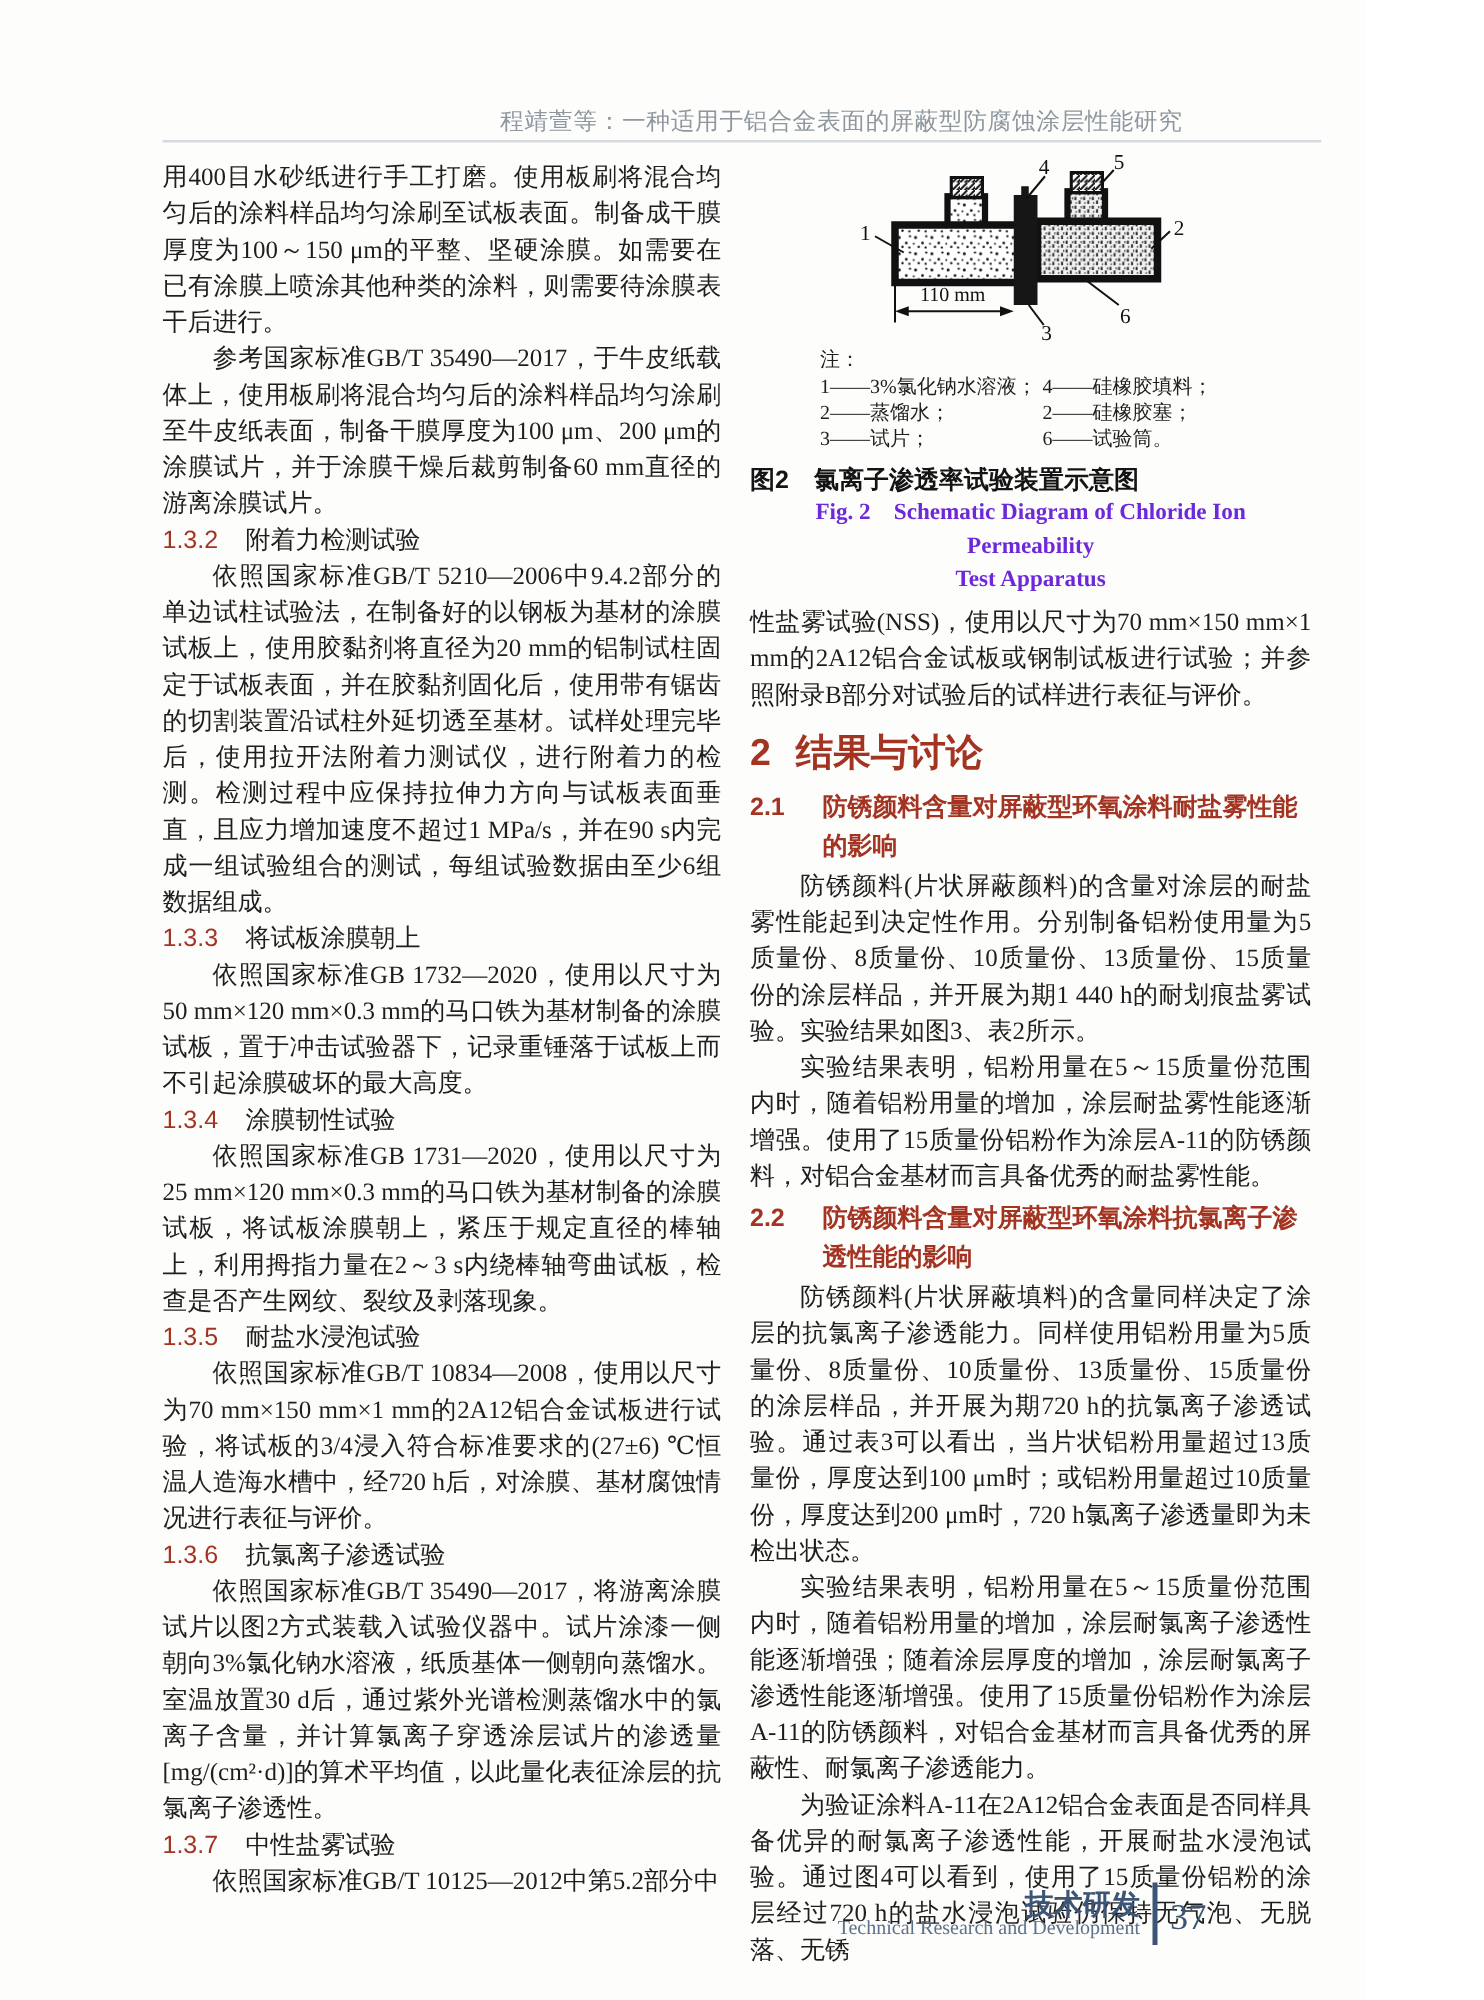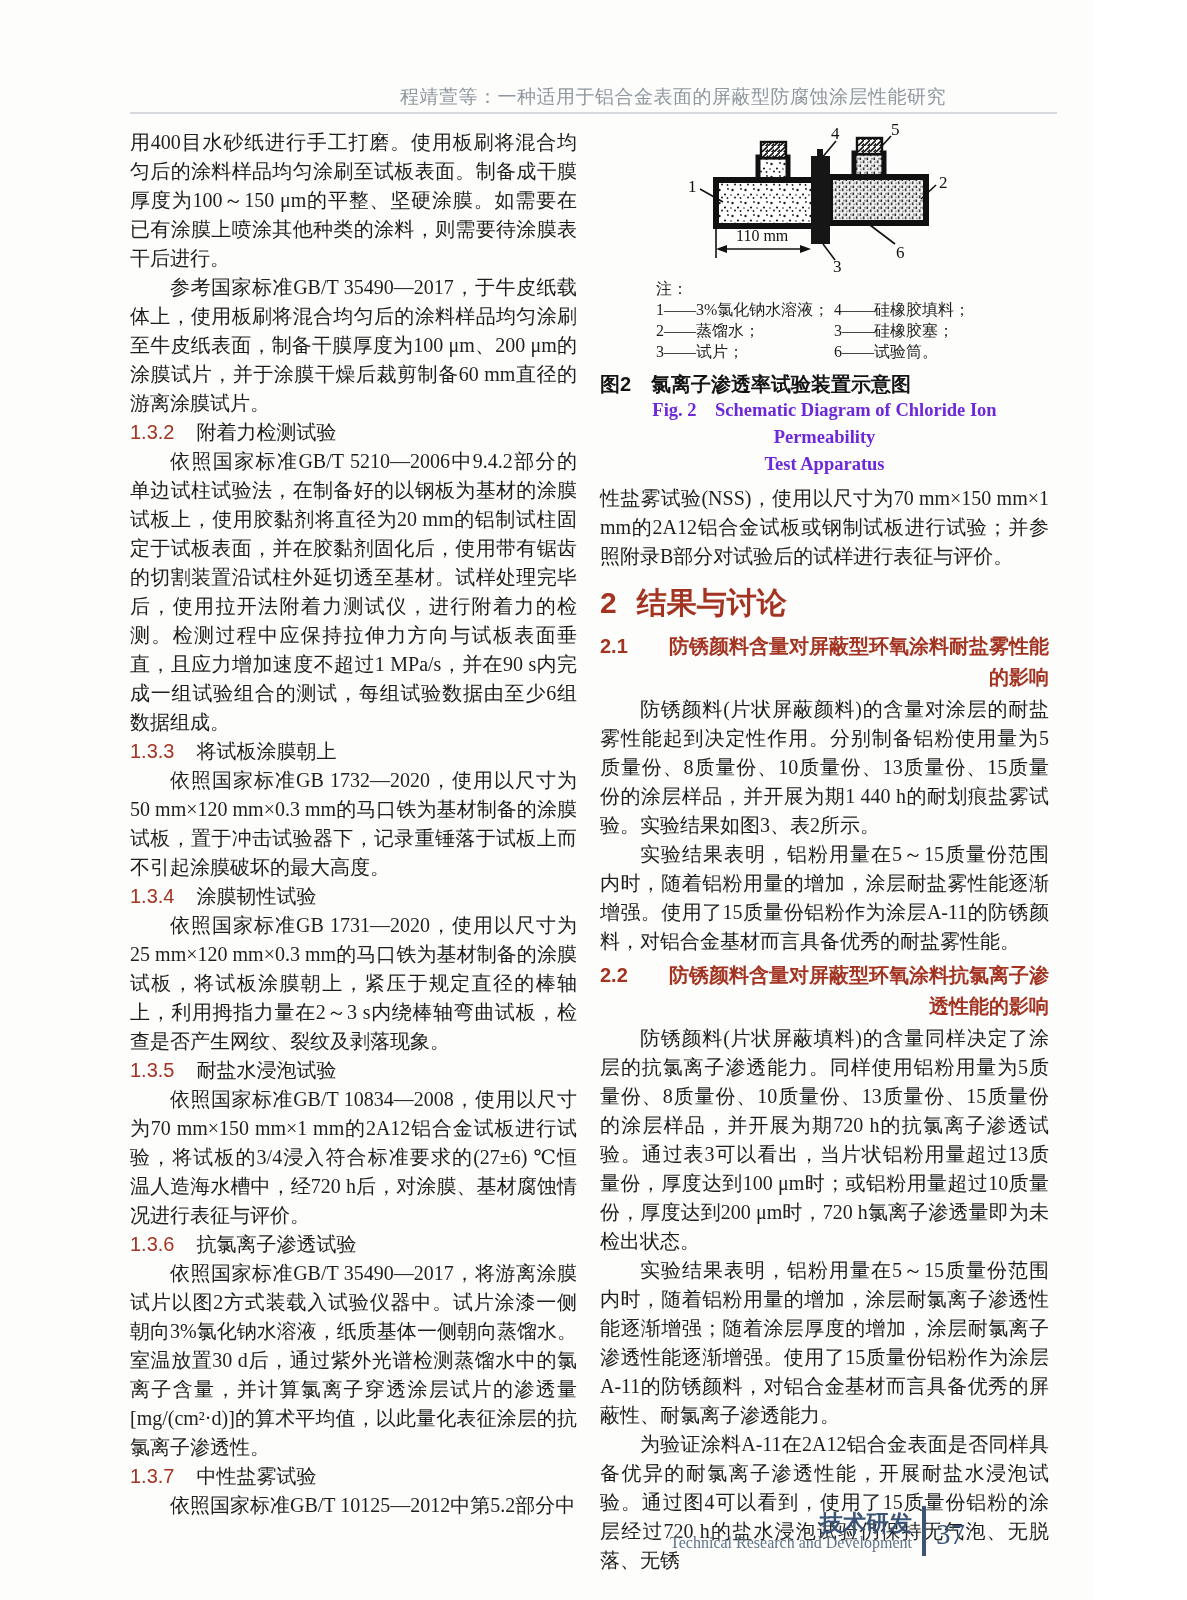--- a/index.html
+++ b/index.html
@@ -31,21 +31,21 @@
   .h1{display:flex;gap:20px;align-items:baseline;margin:14px 0 10px 0;
       font-family:"Liberation Sans","DejaVu Sans",sans-serif;font-weight:bold;
       font-size:30px;line-height:36px;color:#a33422;}
   .h1-num{flex:0 0 auto;}
 
   
   .h2{display:flex;gap:12px;margin:4px 0 2px 0;
       font-family:"Liberation Sans","DejaVu Sans",sans-serif;font-weight:bold;
       font-size:20px;line-height:31px;color:#a33422;}
   .h2-num{flex:0 0 46px;}
-  .h2-title{flex:1;text-align:right;}
+  .h2-title{flex:1;text-align:left;}
 
   
   .fig{margin:0 0 6px 0;padding:0;}
   .fig svg{display:block;}
   .fig-note{margin:4px 0 0 56px;font-size:16px;line-height:21px;text-align:left;}
   .note-grid{display:grid;grid-template-columns:178px auto;column-gap:0;}
   .cap-cn{margin-top:9px;font-family:"Liberation Sans","DejaVu Sans",sans-serif;
           font-weight:bold;font-size:20px;line-height:26px;color:#141414;}
   .cap-en{text-align:center;font-weight:bold;font-size:18.5px;line-height:27px;color:#6d28d9;}
 
@@ -165,21 +165,21 @@
         <text x="233" y="150" font-size="17" fill="#111">3</text>
         <text x="296" y="136" font-size="17" fill="#111">6</text>
       </svg>
 
       <div class="fig-note">
         <div class="note-label">注：</div>
         <div class="note-grid">
           <span>1——3%氯化钠水溶液；</span>
           <span>4——硅橡胶填料；</span>
           <span>2——蒸馏水；</span>
-          <span>3——硅橡胶塞；</span>
+          <span>2——硅橡胶塞；</span>
           <span>3——试片；</span>
           <span>6——试验筒。</span>
         </div>
       </div>
 
       <div class="cap-cn">图2　氯离子渗透率试验装置示意图</div>
       <div class="cap-en">Fig. 2　Schematic Diagram of Chloride Ion Permeability</div>
       <div class="cap-en">Test Apparatus</div>
     </figure>
 

